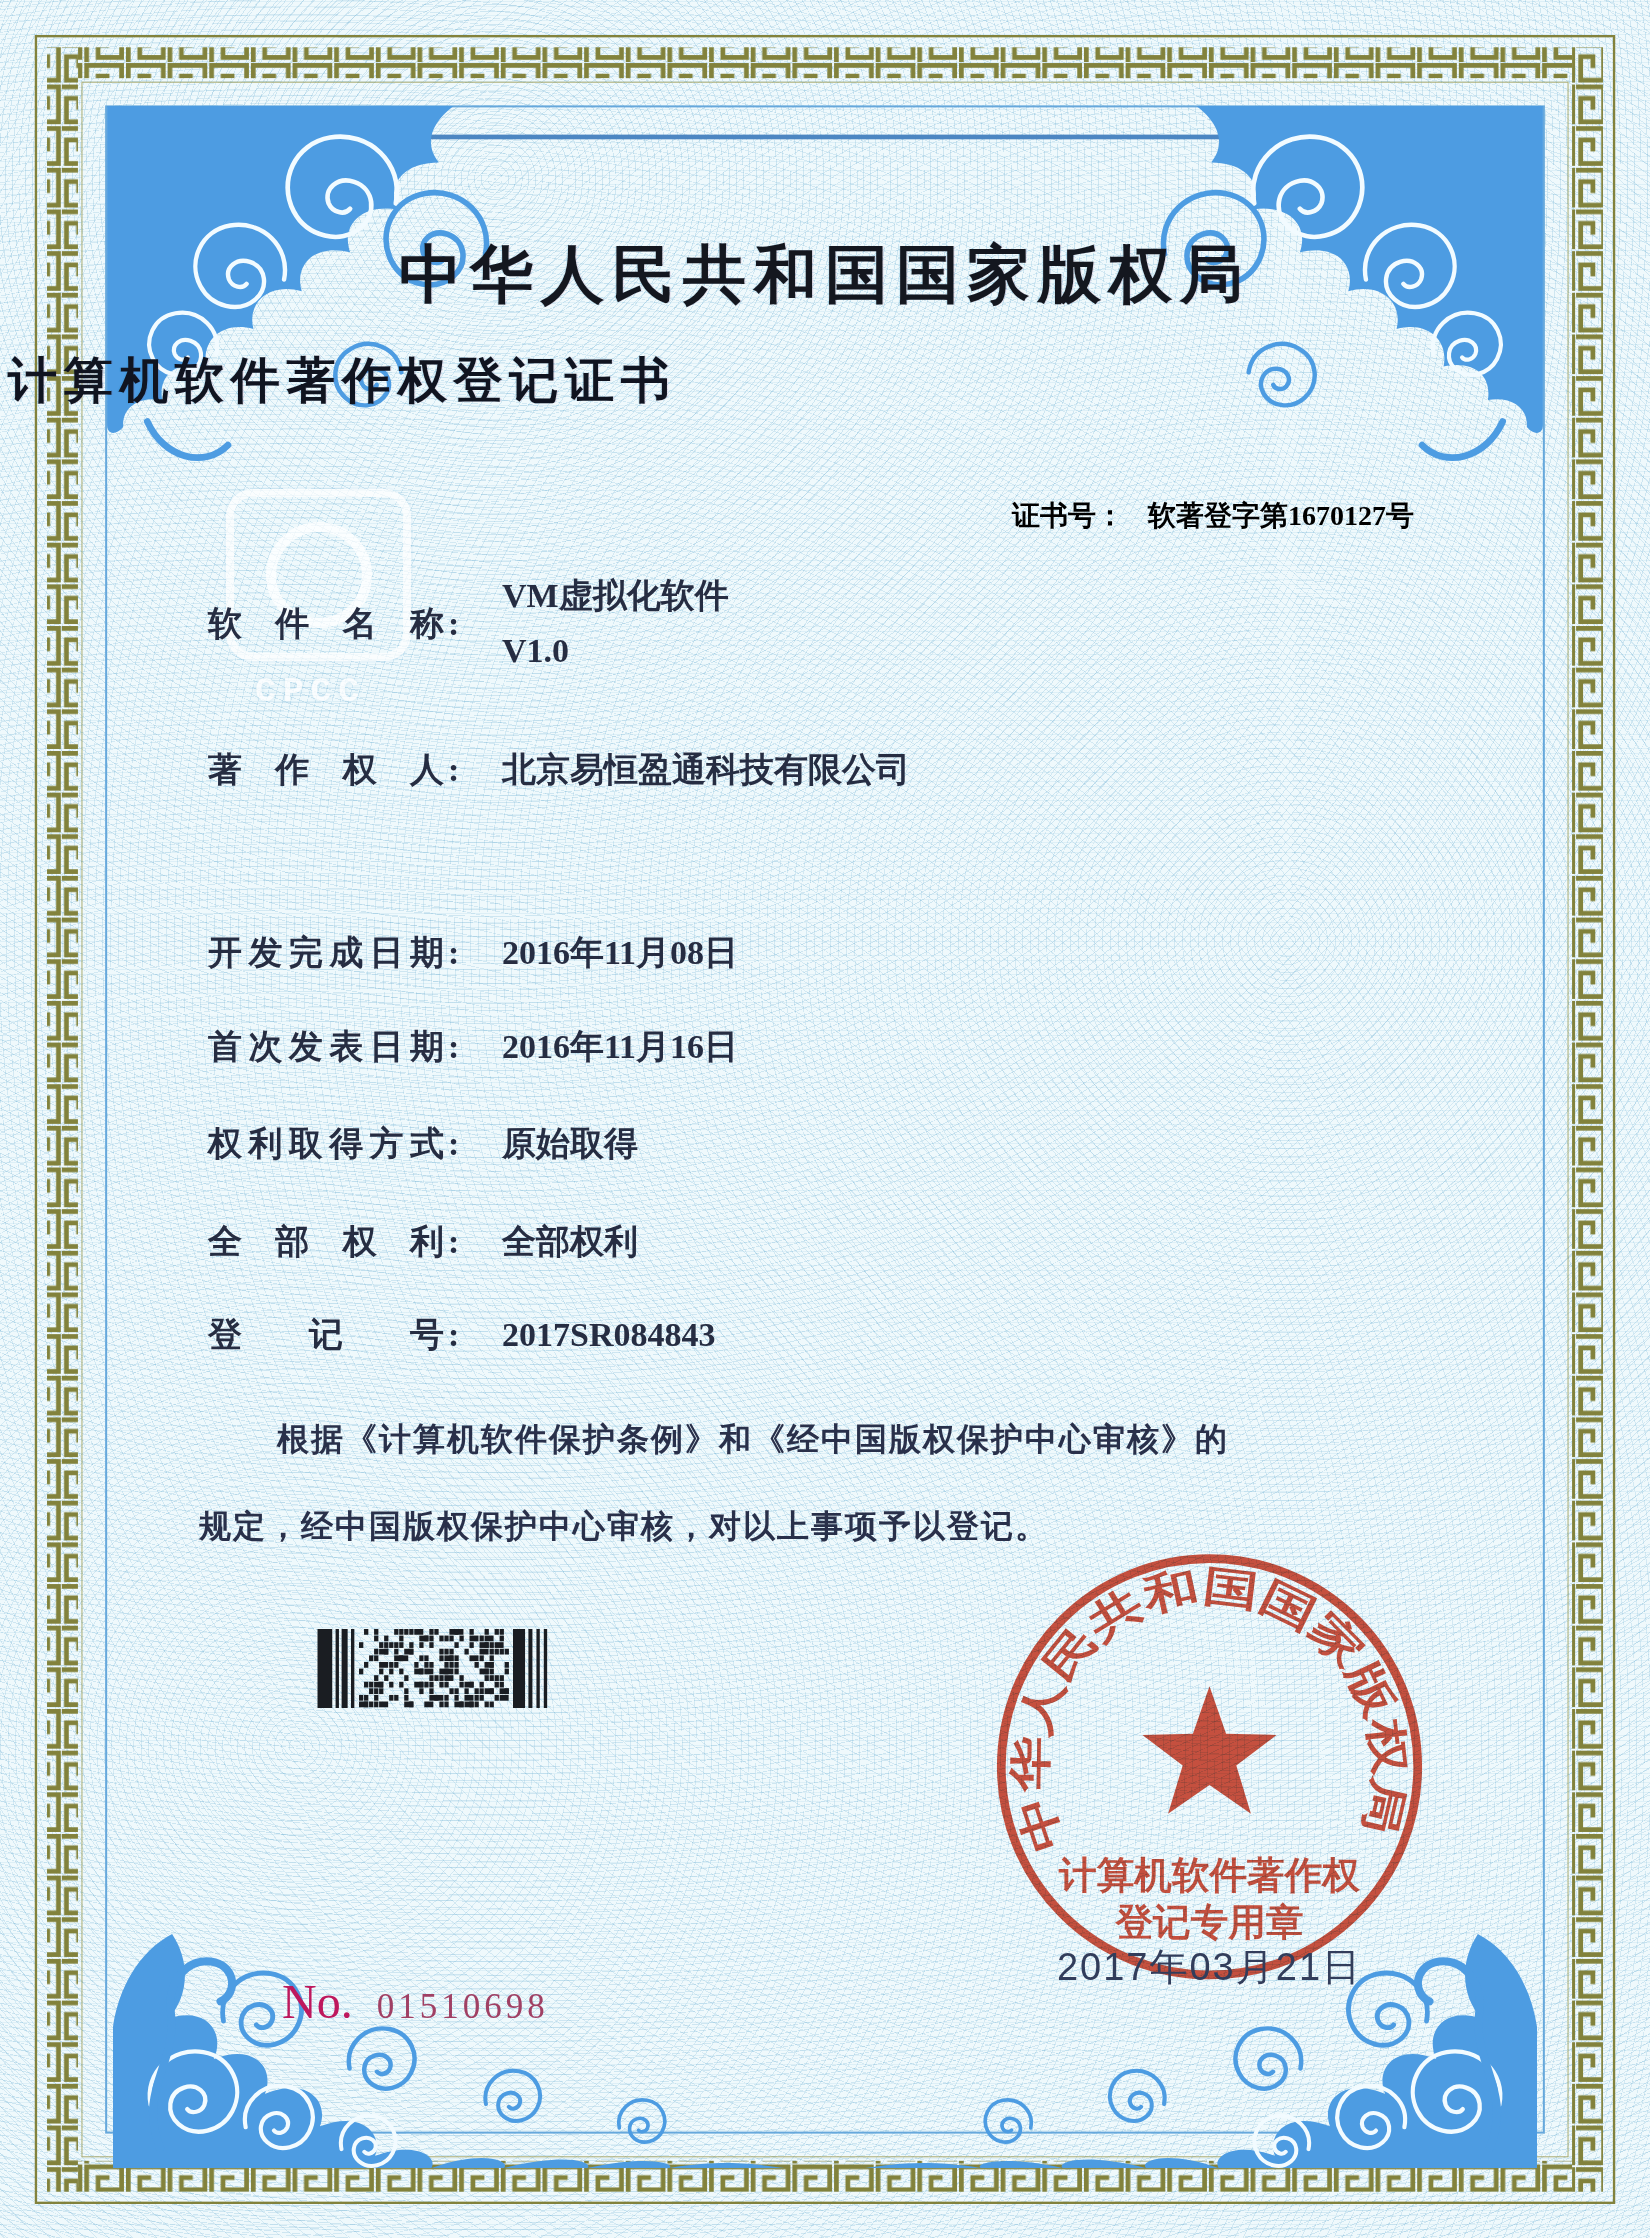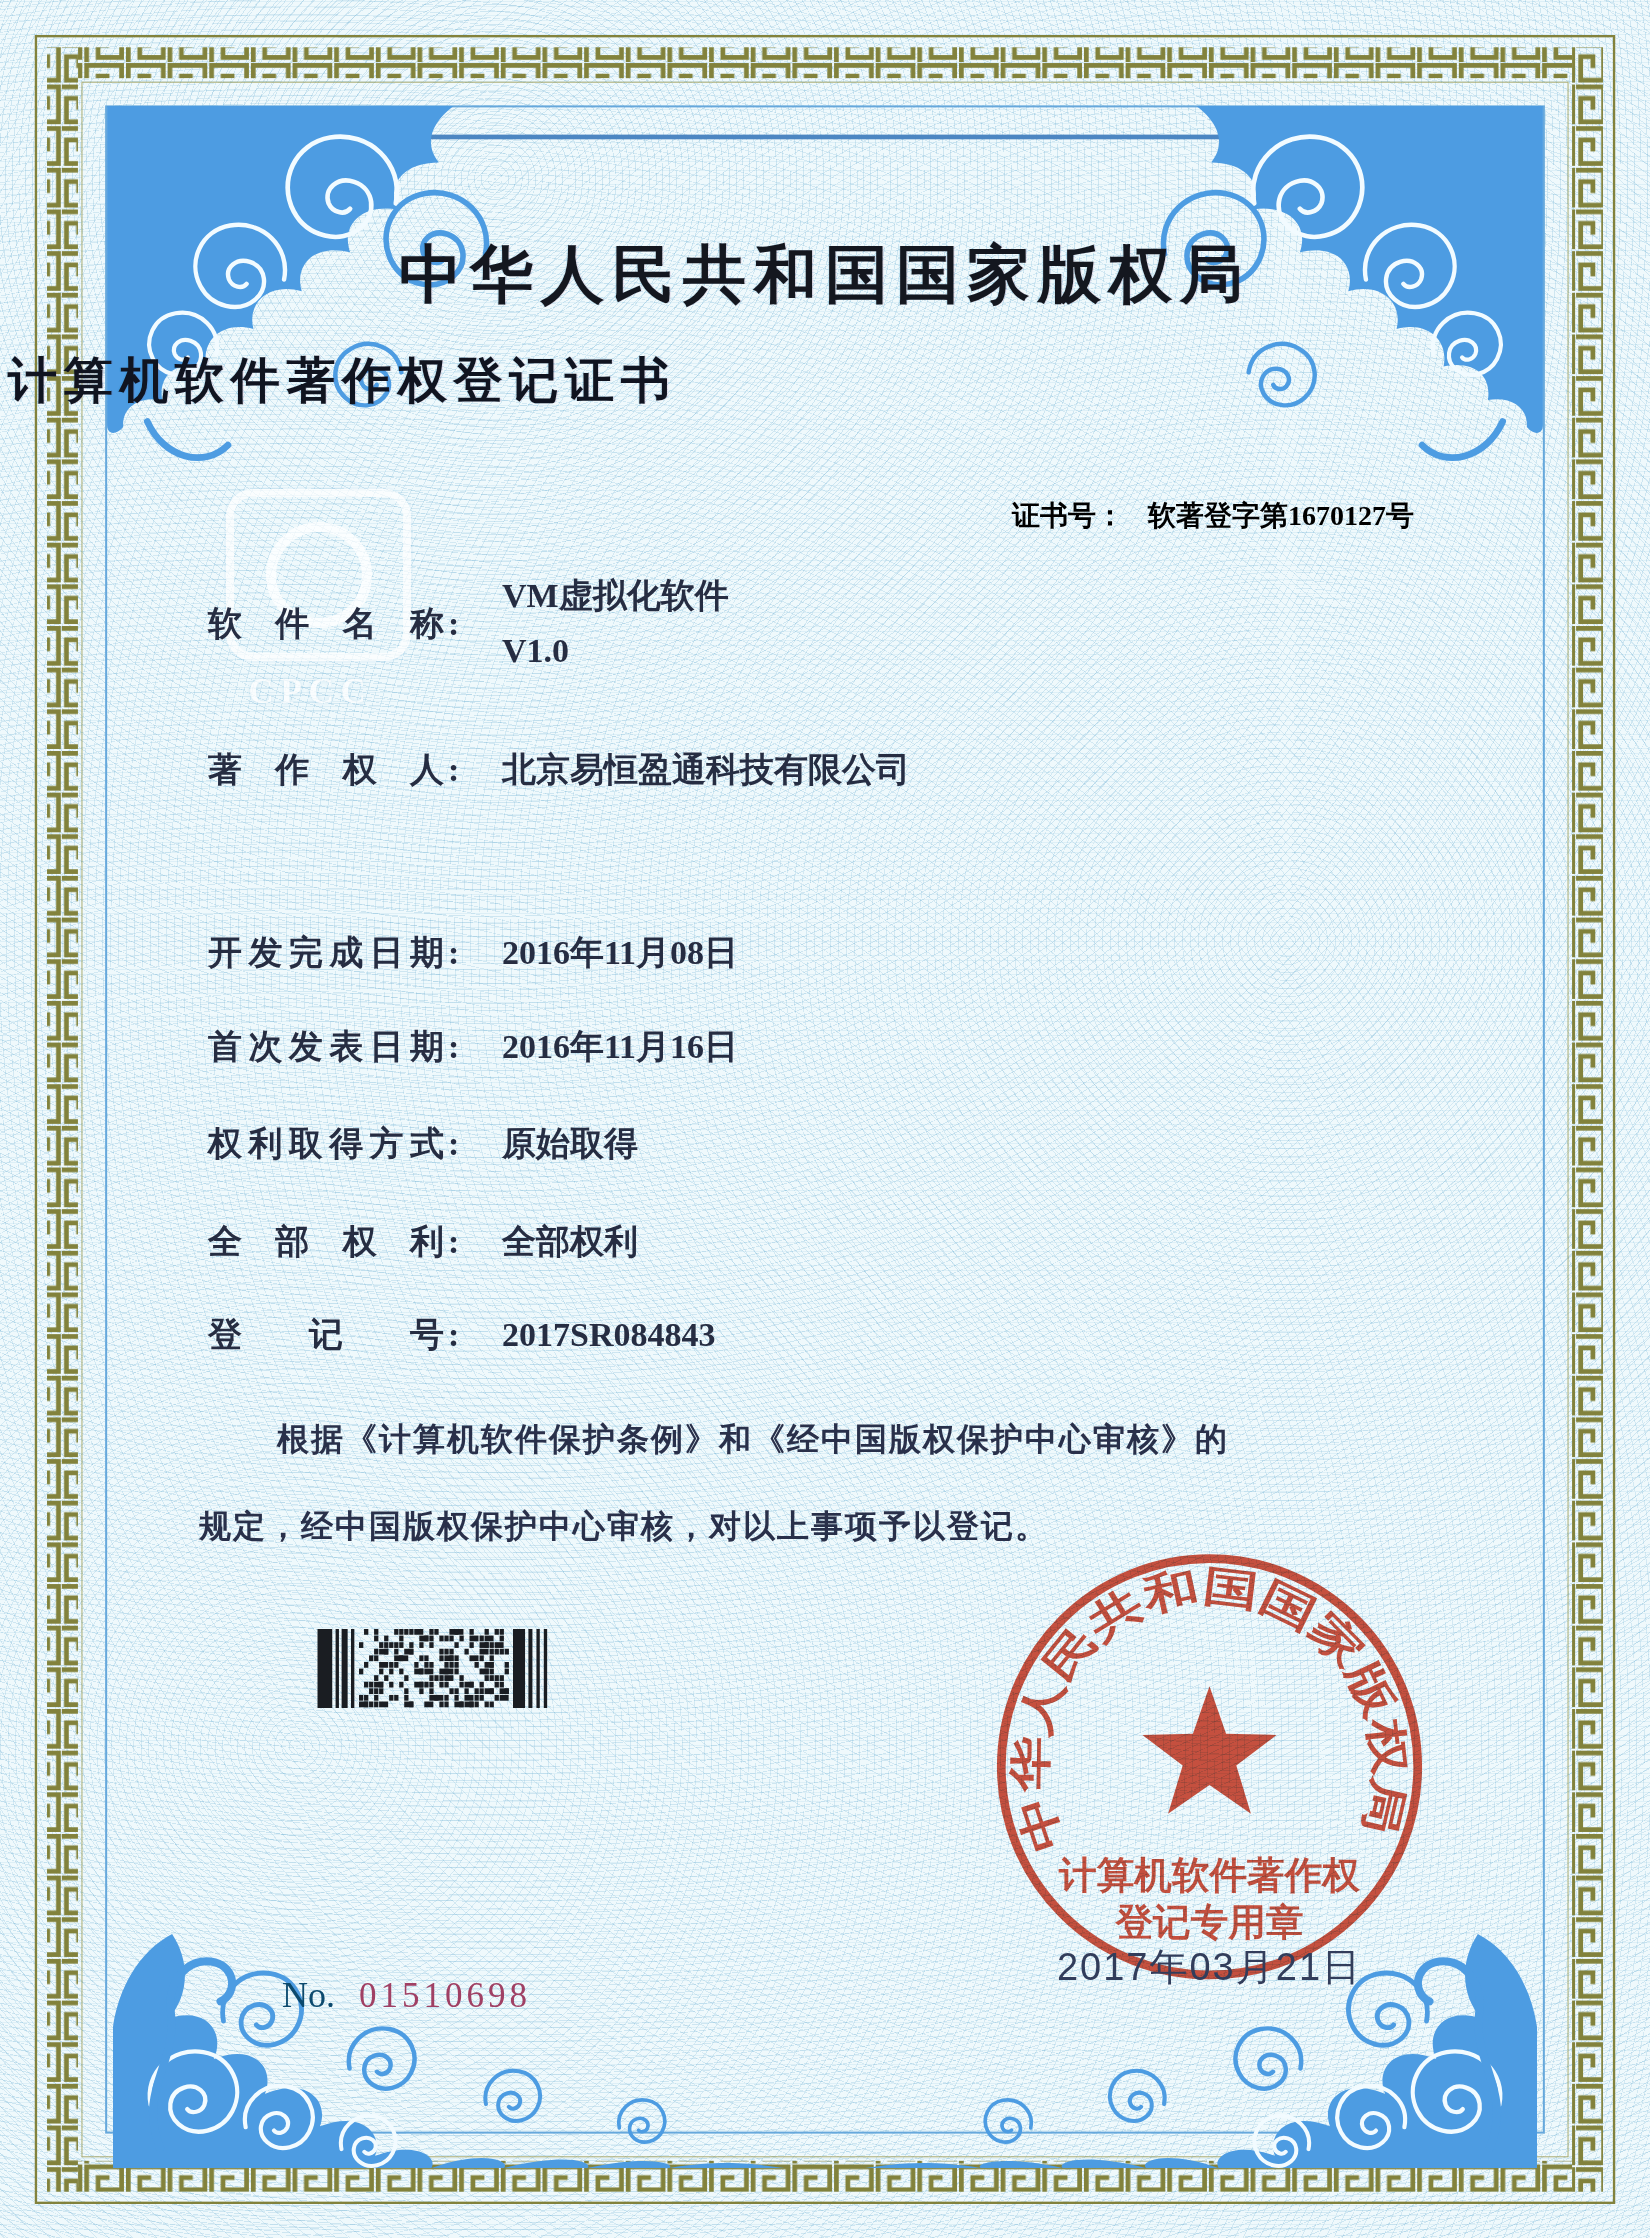--- a/index.html
+++ b/index.html
@@ -22,21 +22,21 @@
   .orn-white{stroke:#f2fbff;fill:none;stroke-linecap:round}
   .corner{position:absolute;z-index:2}
   .corner.tl{left:107px;top:106px;width:403px;height:376px;transform:scaleX(-1)}
   .corner.tr{right:107px;top:106px;width:403px;height:376px}
   .corner.bl{left:113px;top:1926px;width:672px;height:242px}
   .corner.br{right:113px;top:1926px;width:672px;height:242px;transform:scaleX(-1)}
   
   .watermark{position:absolute;left:226px;top:489px;width:169px;opacity:.8;filter:blur(0.4px);z-index:1}
   .wm-square{width:169px;height:156px;border:8.7px solid rgba(255,255,255,.85);border-radius:27px;position:relative;box-shadow:0 0 0 2px rgba(150,200,230,.12)}
   .wm-circle{position:absolute;left:50%;top:50%;transform:translate(-50%,-50%);width:86px;height:86px;border:10.7px solid rgba(255,255,255,.9);border-radius:50%}
-  .wm-text{margin-top:10.7px;text-align:center;font-size:35px;font-weight:700;color:rgba(255,255,255,.95);letter-spacing:6.7px;font-family:Liberation Serif, serif;text-shadow:0 0 4px rgba(120,180,215,.4)}
+  .wm-text{margin-top:10.7px;text-align:center;font-size:35px;font-weight:700;color:rgba(255,255,255,.95);letter-spacing:6.7px;font-family:Liberation Mono, monospace;text-shadow:0 0 4px rgba(120,180,215,.4)}
   
   .authority{position:absolute;top:232px;left:0;width:100%;text-align:center;font-size:63px;font-weight:700;
     letter-spacing:8px;color:#14171f;z-index:3;
     text-shadow:1.3px 0 0 rgba(150,40,120,.10), -1.3px 0 0 rgba(0,140,200,.12)}
   .cert-title{position:absolute;top:348px;left:8px;width:100%;font-size:49px;font-weight:700;
     letter-spacing:6.7px;color:#101420;z-index:3;
     text-shadow:1.3px 0 0 rgba(150,40,120,.10), -1.3px 0 0 rgba(0,140,200,.12)}
   .cert-no{position:absolute;top:497px;right:236px;font-size:28px;font-weight:700;color:#000000;z-index:3;white-space:nowrap}
   .cert-no .v{margin-left:24px}
   
@@ -49,21 +49,21 @@
   
   .stmt{position:absolute;font-size:32px;font-weight:600;color:#29304a;letter-spacing:2px;white-space:nowrap;z-index:3}
   .stmt.l1{left:277px;top:1418px}
   .stmt.l2{left:199px;top:1505px}
   
   .barcode{position:absolute;left:317px;top:1629px;width:232px;height:79px;z-index:5}
   .seal{position:absolute;left:961px;top:1525px;width:497px;height:497px;z-index:5;mix-blend-mode:multiply;opacity:.93}
   .issue-date{position:absolute;top:1942px;left:954px;width:511px;text-align:center;font-size:38px;font-weight:400;
     color:#323d5b;letter-spacing:2px;z-index:6;font-family:"Liberation Sans",sans-serif}
   .serial{position:absolute;top:1974px;left:282px;z-index:6;display:flex;align-items:baseline}
-  .serial-label{font-size:36px;color:#0c4a6e}
+  .serial-label{font-size:48px;color:#be185d}
   .serial-number{margin-left:24px;font-size:35px;color:#a04064;letter-spacing:4px;font-weight:500}
 </style>
 </head>
 <body>
 
 <svg width="0" height="0" style="position:absolute" aria-hidden="true">
   <defs>
     <path id="spiralP" d="M20,120 C8,60 60,12 118,22 C170,31 196,86 172,132 C152,170 102,182 72,156 C48,135 52,98 82,88 C106,80 128,98 120,120 C114,134 96,138 88,128"></path>
     <pattern id="meanderH" width="62" height="46" patternUnits="userSpaceOnUse">
       <path d="M5,46 V5 H57 V39 H22 V21 H39" fill="none" stroke="#82823c" stroke-width="7"></path>

